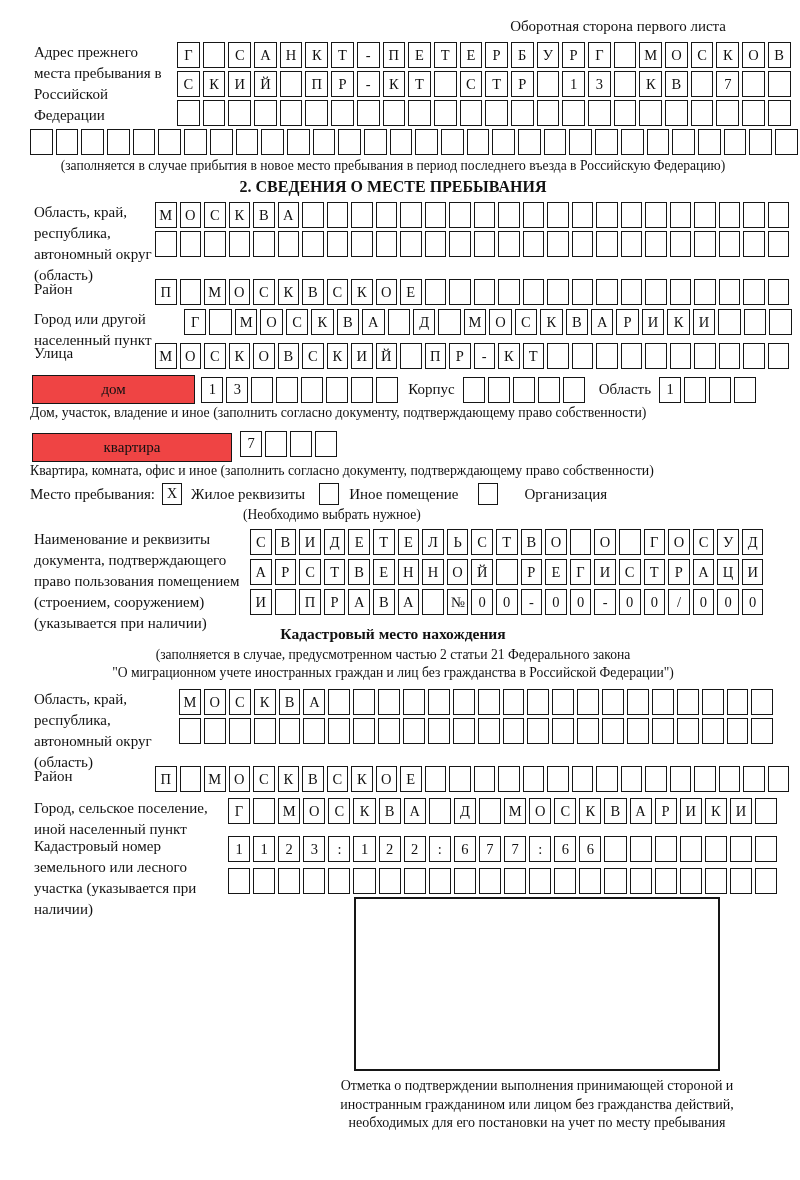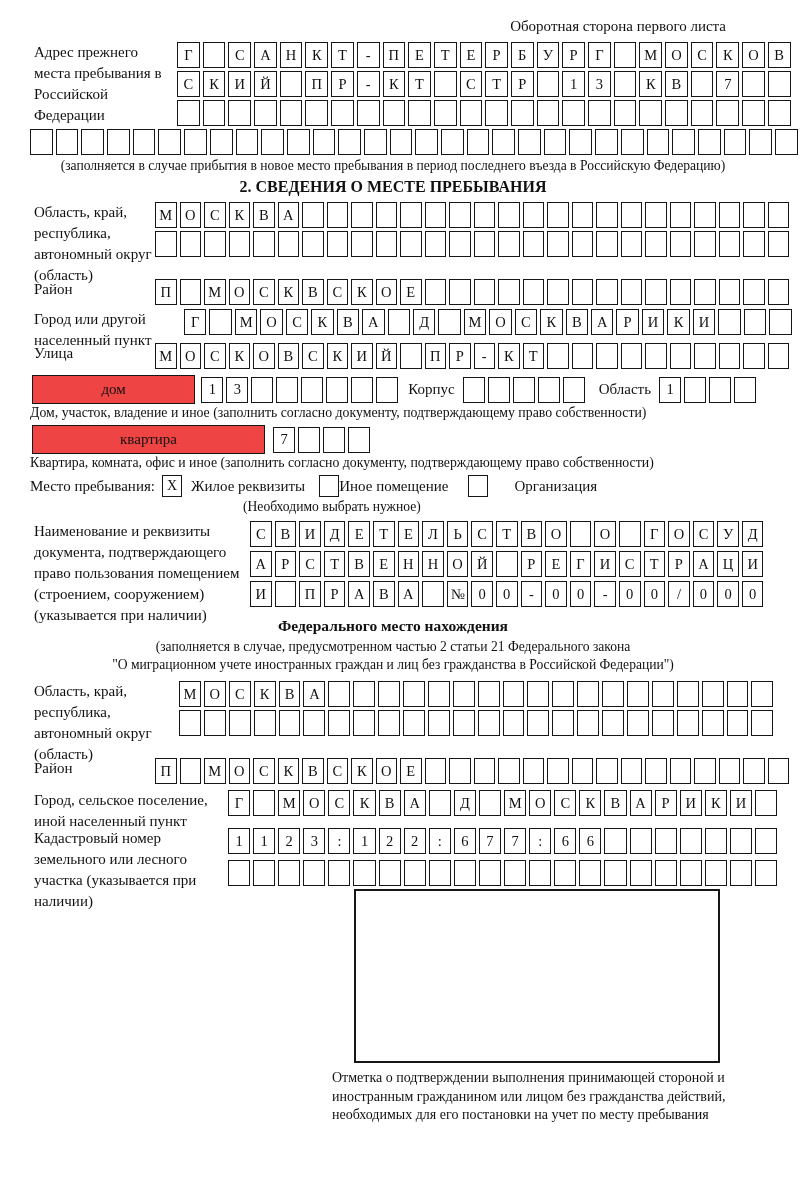--- a/index.html
+++ b/index.html
@@ -32,21 +32,21 @@
     display:flex; align-items:center; justify-content:center; font-size:15px; background:#ef4444;
   }
   .inline-row{ display:flex; align-items:center; }
   .ilabel{ font-size:15px; }
   .chk{
     box-sizing:border-box; width:20px; height:22px; border:1.5px solid #161616;
     display:flex; align-items:center; justify-content:center; font-size:14px; background:#fff;
   }
   .stamp-wrap{ width:410px; margin-left:auto; margin-right:14px; margin-top:2px; }
   .stamp-box{ width:362px; height:170px; border:2px solid #161616; margin:0 auto; background:#fff; }
-  .stamp-cap{ font-size:14px; line-height:18.5px; margin-top:6px; }
+  .stamp-cap{ font-size:14px; line-height:18.5px; text-align:center; margin-top:6px; }
   .ml147{ margin-left:147px; } .ml125{ margin-left:125px; } .ml154{ margin-left:154px; }
   .ml220{ margin-left:220px; } .ml149{ margin-left:149px; } .ml198{ margin-left:198px; }
   .mt8{ margin-top:8px; } .mt22{ margin-top:22px; } .mt4{ margin-top:4px; } .mt6{ margin-top:6px; } .mt12{ margin-top:12px; }
 </style>
 </head>
 <body>
 
 <div class="page">
 
   <div class="hdr">Оборотная сторона первого листа</div>
@@ -356,36 +356,36 @@
     <div class="cells" style="margin:0;">
         <span class="cell">1</span>
         <span class="cell"></span>
         <span class="cell"></span>
         <span class="cell"></span>
       </div>
   </div>
   <div class="note-left">Дом, участок, владение и иное (заполнить согласно документу, подтверждающему право собственности)</div>
 
   <div class="inline-row mt4">
-    <div class="widebox" style="width:233px;margin-left:2px;">квартира</div>
+    <div class="widebox" style="width:200px;margin-left:2px;margin-top:8px;">квартира</div>
     <div class="cells" style="margin:0 0 0 8px;">
         <span class="cell">7</span>
         <span class="cell"></span>
         <span class="cell"></span>
         <span class="cell"></span>
       </div>
   </div>
   <div class="note-left">Квартира, комната, офис и иное (заполнить согласно документу, подтверждающему право собственности)</div>
 
   <div class="inline-row mt4">
     <div class="ilabel">Место пребывания:</div>
     <div class="chk" style="margin-left:7px;">X</div>
     <div class="ilabel" style="margin-left:9px;">Жилое реквизиты</div>
     <div class="chk" style="margin-left:14px;"></div>
-    <div class="ilabel" style="">Иное помещение</div>
+    <div class="ilabel" style="margin-left:10px;">Иное помещение</div>
     <div class="chk" style="margin-left:20px;"></div>
     <div class="ilabel" style="margin-left:26px;">Организация</div>
   </div>
   <div class="note" style="text-align:left;margin-left:213px;">(Необходимо выбрать нужное)</div>
 
   <div class="frow mt6">
     <div class="lbl w212">Наименование и реквизиты документа, подтверждающего право пользования помещением (строением, сооружением) (указывается при наличии)</div>
     <div class="ml220">
       <div class="cells cw216" style="margin-bottom:4px;">
           <span class="cell">С</span>
@@ -452,21 +452,21 @@
           <span class="cell">0</span>
           <span class="cell">0</span>
           <span class="cell">/</span>
           <span class="cell">0</span>
           <span class="cell">0</span>
           <span class="cell">0</span>
         </div>
     </div>
   </div>
 
-  <div class="h3">Федерального место нахождения</div>
+  <div class="h3">Кадастровый место нахождения</div>
   <div class="note">(заполняется в случае, предусмотренном частью 2 статьи 21 Федерального закона</div>
   <div class="note">"О миграционном учете иностранных граждан и лиц без гражданства в Российской Федерации")</div>
 
   <div class="frow mt8">
     <div class="lbl w150">Область, край, республика, автономный округ (область)</div>
     <div class="ml149">
       <div class="cells cw219">
           <span class="cell">М</span>
           <span class="cell">О</span>
           <span class="cell">С</span>

